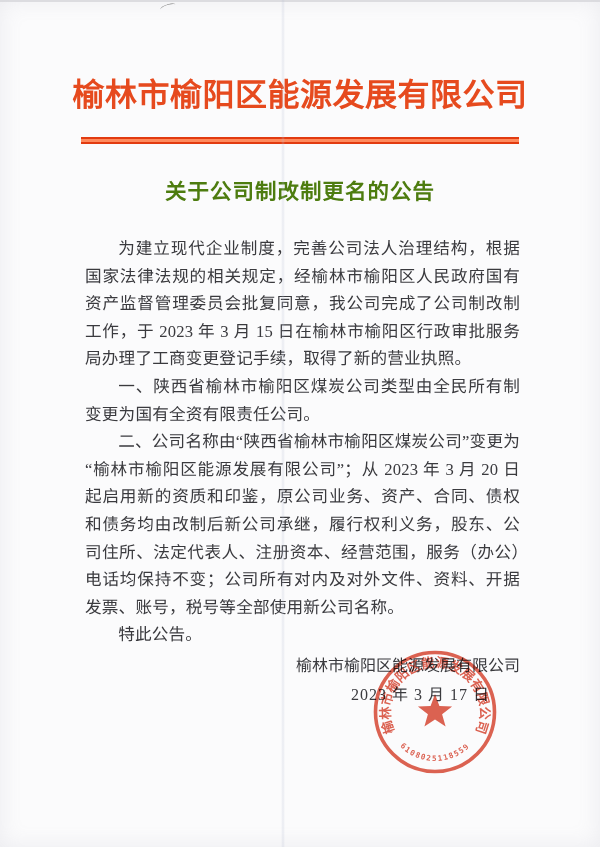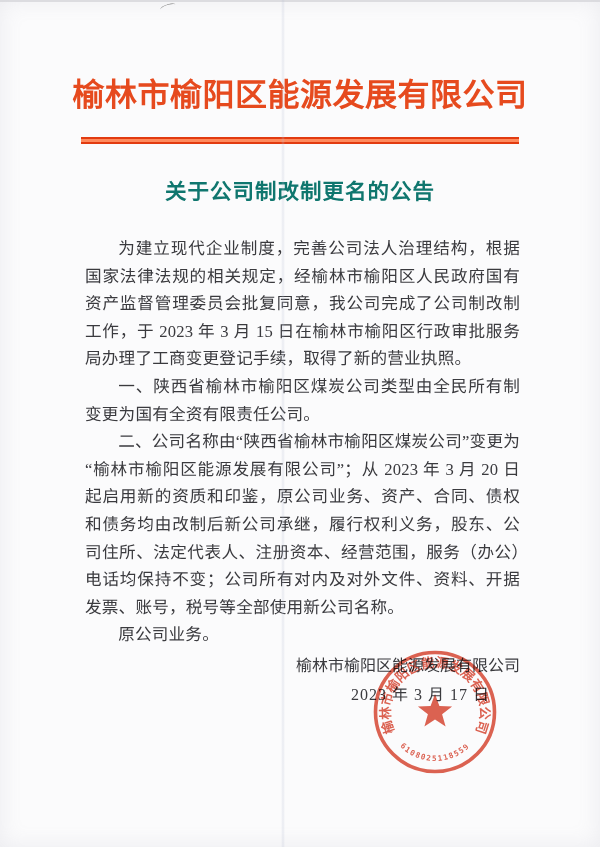--- a/index.html
+++ b/index.html
@@ -48,21 +48,21 @@
       var(--rule-red) 0 30%,
       #ff8a5d 30% 68%,
       var(--rule-red) 68% 100%);
   }
   .doc-title{
     margin-top:33px;
     text-align:center;
     font-size:21.5px;line-height:30px;
     font-weight:600;
     letter-spacing:1px;
-    color:#0f766e;
+    color:#4d7c0f;
     font-family:"Liberation Sans","DejaVu Sans",sans-serif;
   }
   .doc-body{
     margin:28px 80px 0 85px;
     width:435px;
     font-size:16.6px;
     line-height:27.6px;
     letter-spacing:0.2px;
     color:var(--body-text);
     text-align:justify;
@@ -98,21 +98,21 @@
     <h1 class="letterhead">榆林市榆阳区能源发展有限公司</h1>
     <div class="red-rule"></div>
   </header>
 
   <h2 class="doc-title">关于公司制改制更名的公告</h2>
 
   <main class="doc-body">
     <p>为建立现代企业制度，完善公司法人治理结构，根据国家法律法规的相关规定，经榆林市榆阳区人民政府国有资产监督管理委员会批复同意，我公司完成了公司制改制工作，于 2023 年 3 月 15 日在榆林市榆阳区行政审批服务局办理了工商变更登记手续，取得了新的营业执照。</p>
     <p>一、陕西省榆林市榆阳区煤炭公司类型由全民所有制变更为国有全资有限责任公司。</p>
     <p>二、公司名称由“陕西省榆林市榆阳区煤炭公司”变更为“榆林市榆阳区能源发展有限公司”；从 2023 年 3 月 20 日起启用新的资质和印鉴，原公司业务、资产、合同、债权和债务均由改制后新公司承继，履行权利义务，股东、公司住所、法定代表人、注册资本、经营范围，服务（办公）电话均保持不变；公司所有对内及对外文件、资料、开据发票、账号，税号等全部使用新公司名称。</p>
-    <p>原公司业务。</p>
+    <p>特此公告。</p>
   </main>
 
   <div class="signature">
     <div class="sig-company">榆林市榆阳区能源发展有限公司</div>
     <div class="sig-date">2023 年 3 月 17 日</div>
   </div>
 
   <div class="seal">
     <svg viewBox="0 0 126 126">
       <circle cx="63" cy="63" r="59.5" fill="none" stroke="#d8402c" stroke-width="3.6"></circle>

